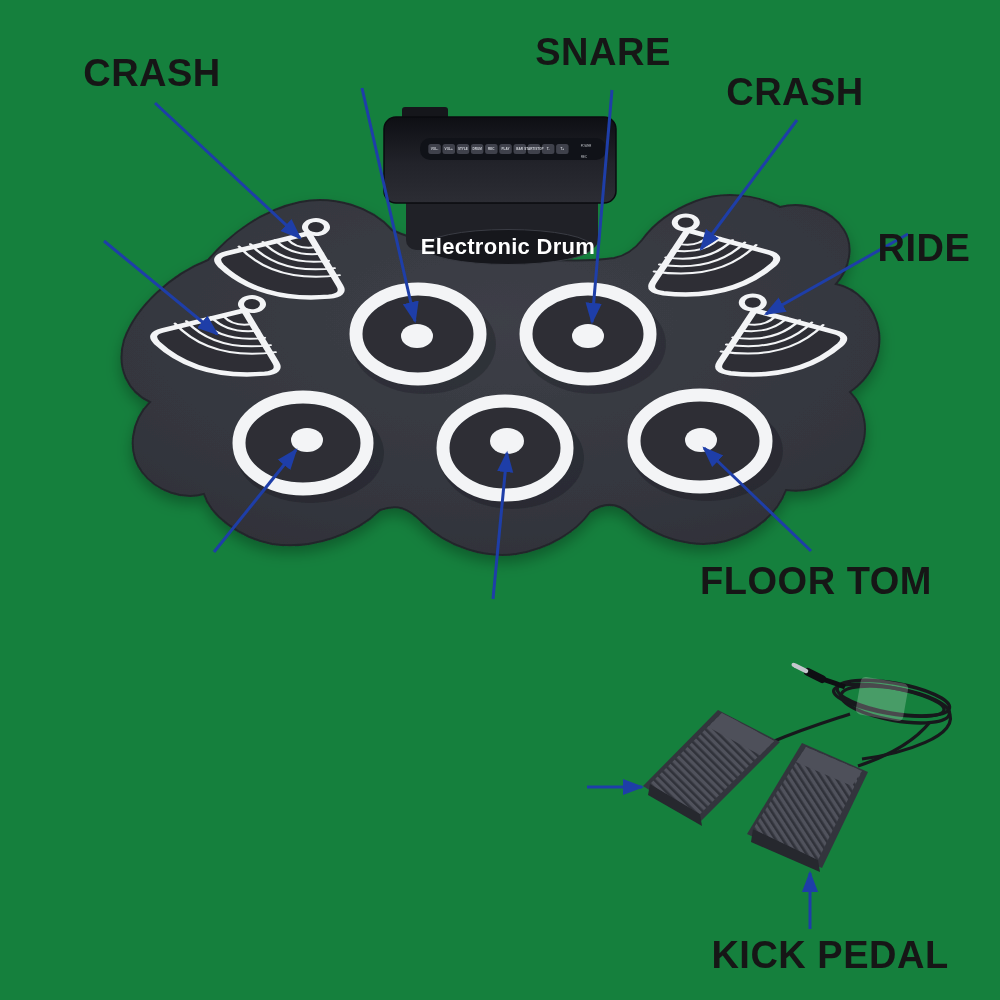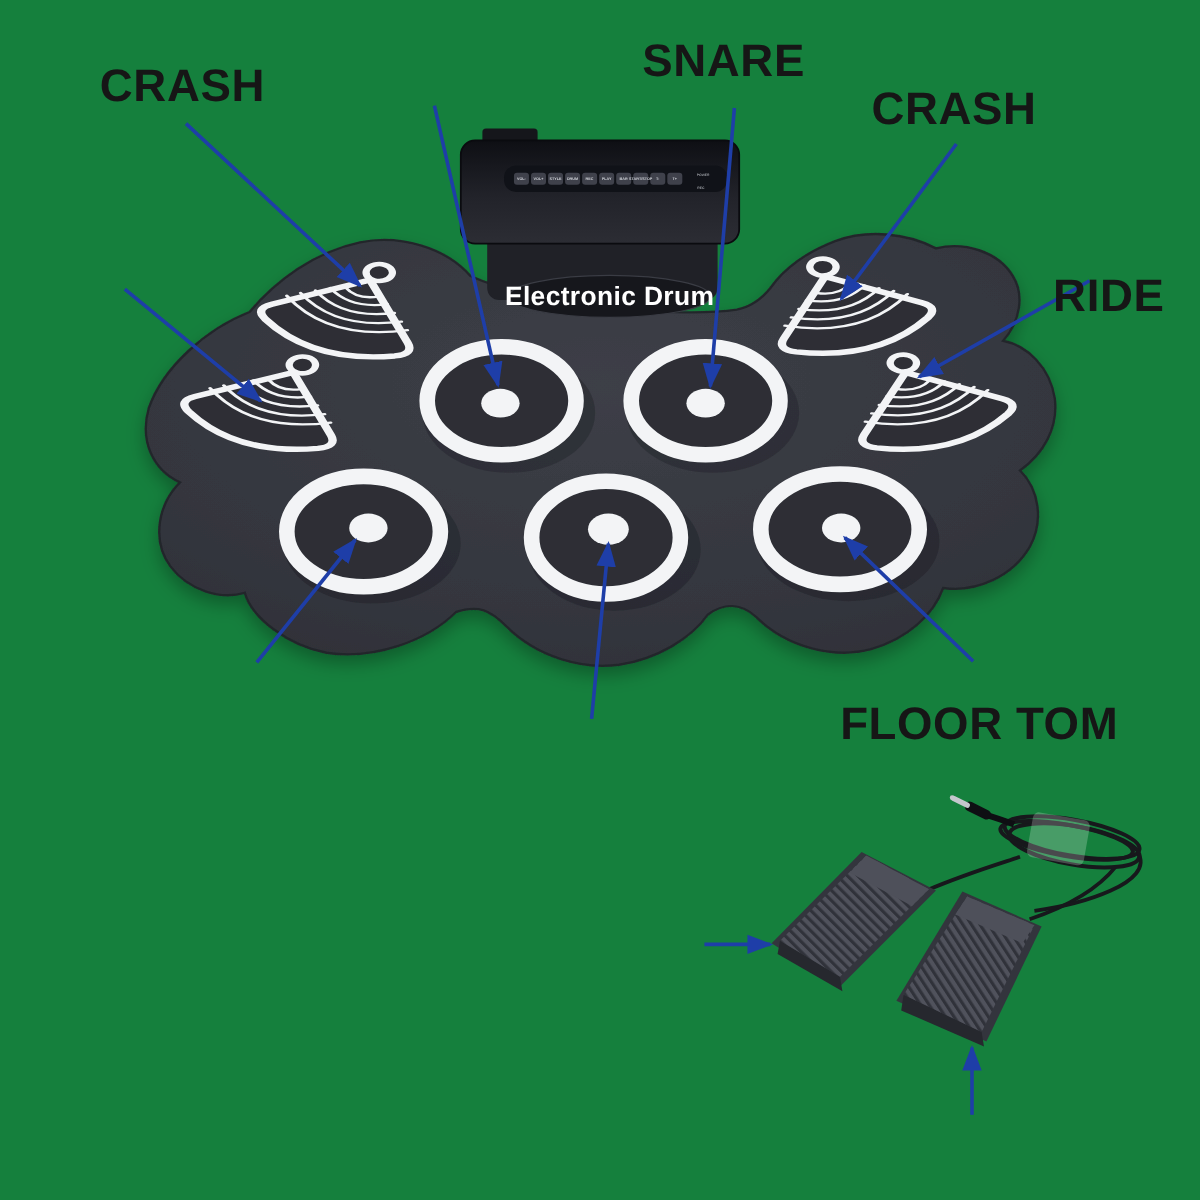--- a/index.html
+++ b/index.html
@@ -230,16 +230,17 @@
       <line x1="811" y1="551" x2="704" y2="448" marker-end="url(#ah)"></line>
       <line x1="587" y1="787" x2="642" y2="787" marker-end="url(#ah)"></line>
       <line x1="810" y1="929" x2="810" y2="873" marker-end="url(#ah)"></line>
     </g>
   </svg>
 
   <div class="lbl" style="left:152px;top:73px;">CRASH</div>
   <div class="lbl" style="left:603px;top:52px;">SNARE</div>
   <div class="lbl" style="left:795px;top:92px;">CRASH</div>
   <div class="lbl" style="left:924px;top:219px;margin-top:29px;">RIDE</div>
-  <div class="lbl" style="left:816px;top:604px;">FLOOR TOM</div>
+  <div class="lbl" style="left:816px;top:581px;">FLOOR TOM</div>
+  <div class="lbl" style="left:830px;top:955px;">KICK PEDAL</div>
 
   <div class="devlbl" style="left:508px;top:247px;">Electronic Drum</div>
 </div>
 
 </body></html>

